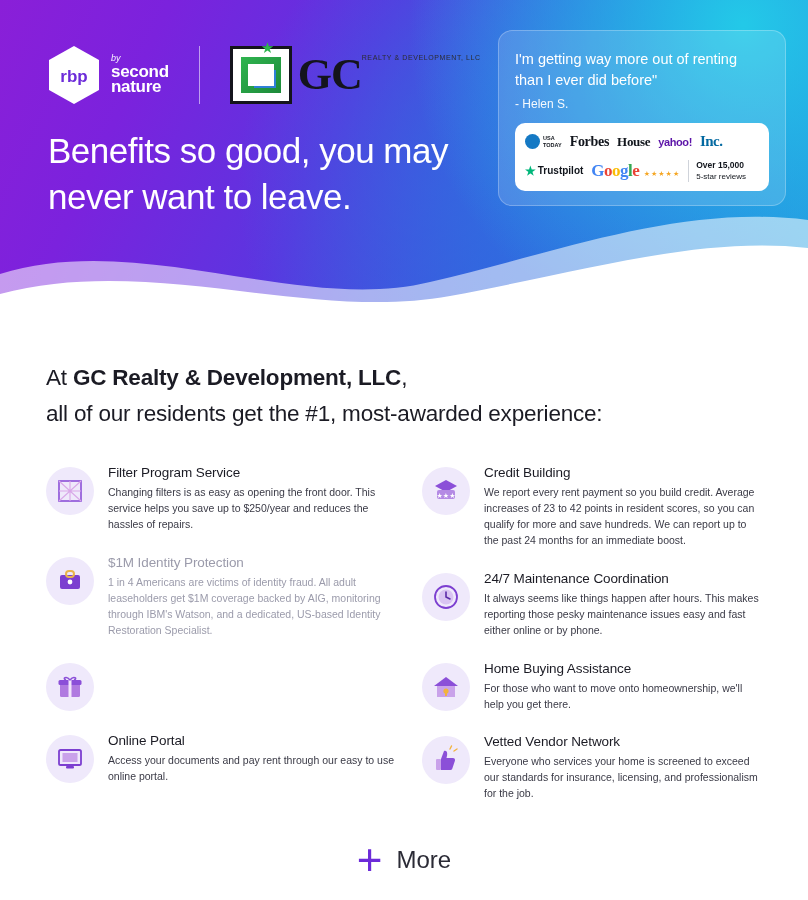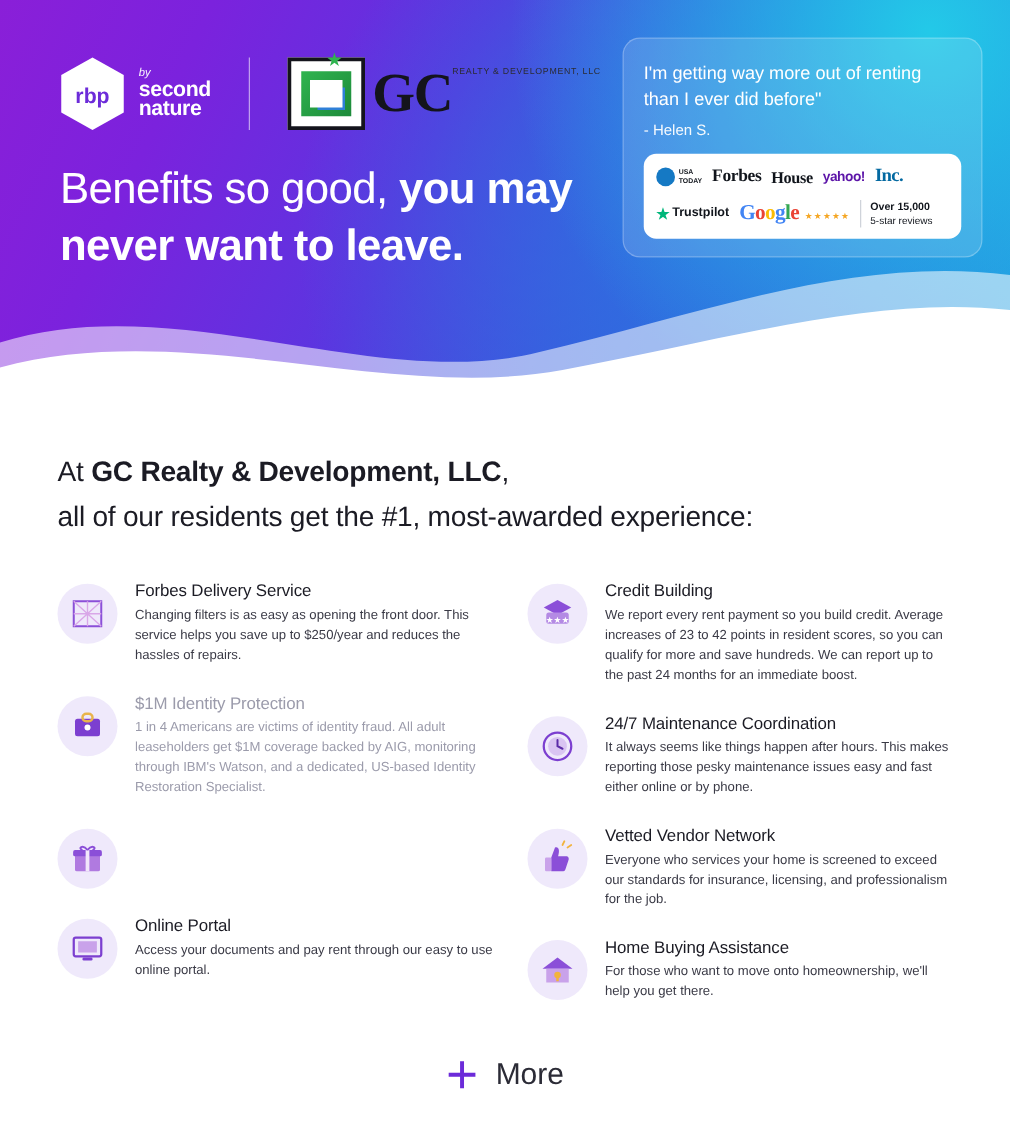--- a/index.html
+++ b/index.html
@@ -145,21 +145,21 @@
     position: absolute;
     top: 128px; left: 48px;
     z-index: 4;
     color: #ffffff;
     font-size: 35px;
     line-height: 1.32;
     letter-spacing: -.5px;
     max-width: 470px;
   }
   .hero-headline .light { font-weight: 400; }
-  .hero-headline .bold { font-weight: 700; }
+  .hero-headline .bold { font-weight: 400; }
 
   
   .testimonial {
     position: absolute;
     top: 30px; right: 22px;
     width: 288px;
     border-radius: 14px;
     background: rgba(255,255,255,.14);
     border: 1px solid rgba(255,255,255,.25);
     padding: 18px 16px 14px 16px;
@@ -421,21 +421,21 @@
       <div class="col left">
 
         <div class="benefit">
           <div class="icon">
             <svg width="30" height="30" viewBox="0 0 30 30">
               <rect x="4" y="5" width="22" height="20" fill="none" stroke="#8b4fd8" stroke-width="1.6"></rect>
               <path d="M4 5 L26 25 M26 5 L4 25 M15 5 L15 25 M4 15 L26 15" stroke="#d9a7e8" stroke-width="1.1"></path>
             </svg>
           </div>
           <div class="txt">
-            <h3>Forbes Delivery Service</h3>
+            <h3>Filter Program Service</h3>
             <p>Changing filters is as easy as opening the front door. This service helps you save up to $250/year and reduces the hassles of repairs.</p>
           </div>
         </div>
 
         <div class="benefit faded">
           <div class="icon">
             <svg width="30" height="30" viewBox="0 0 30 30">
               <rect x="5" y="9" width="20" height="14" rx="2" fill="#7c3fd0"></rect>
               <rect x="11" y="5" width="8" height="6" rx="3" fill="none" stroke="#e9b44b" stroke-width="2"></rect>
               <circle cx="15" cy="16" r="2.4" fill="#ffffff"></circle>
@@ -499,43 +499,43 @@
           </div>
           <div class="txt">
             <h3>24/7 Maintenance Coordination</h3>
             <p>It always seems like things happen after hours. This makes reporting those pesky maintenance issues easy and fast either online or by phone.</p>
           </div>
         </div>
 
         <div class="benefit">
           <div class="icon">
             <svg width="30" height="30" viewBox="0 0 30 30">
-              <path d="M10 14 L13 6 C16 5 17 8 15.5 13 L22 13 C24 13 24.5 15 23.5 17 L21.5 23 C21 25 20 25 18.5 25 L10 25 Z" fill="#8b4fd8"></path>
-              <rect x="5" y="14" width="5" height="11" rx="1" fill="#c9a2ea"></rect>
-              <path d="M19 4 L20.5 1 M23 6 L26 4" stroke="#f2b33d" stroke-width="1.4" stroke-linecap="round"></path>
-            </svg>
-          </div>
-          <div class="txt">
-            <h3>Vetted Vendor Network</h3>
-            <p>Everyone who services your home is screened to exceed our standards for insurance, licensing, and professionalism for the job.</p>
-          </div>
-        </div>
-
-        <div class="benefit">
-          <div class="icon">
-            <svg width="30" height="30" viewBox="0 0 30 30">
               <path d="M15 5 L27 14 L3 14 Z" fill="#8b4fd8"></path>
               <rect x="6" y="14" width="18" height="11" fill="#c9a2ea"></rect>
               <circle cx="15" cy="19" r="2.6" fill="#f2b33d"></circle>
               <rect x="14" y="19" width="2" height="5" fill="#f2b33d"></rect>
             </svg>
           </div>
           <div class="txt">
             <h3>Home Buying Assistance</h3>
             <p>For those who want to move onto homeownership, we'll help you get there.</p>
+          </div>
+        </div>
+
+        <div class="benefit">
+          <div class="icon">
+            <svg width="30" height="30" viewBox="0 0 30 30">
+              <path d="M10 14 L13 6 C16 5 17 8 15.5 13 L22 13 C24 13 24.5 15 23.5 17 L21.5 23 C21 25 20 25 18.5 25 L10 25 Z" fill="#8b4fd8"></path>
+              <rect x="5" y="14" width="5" height="11" rx="1" fill="#c9a2ea"></rect>
+              <path d="M19 4 L20.5 1 M23 6 L26 4" stroke="#f2b33d" stroke-width="1.4" stroke-linecap="round"></path>
+            </svg>
+          </div>
+          <div class="txt">
+            <h3>Vetted Vendor Network</h3>
+            <p>Everyone who services your home is screened to exceed our standards for insurance, licensing, and professionalism for the job.</p>
           </div>
         </div>
       </div>
     </div>
 
     <div class="more-row">
       <span class="plus-icon">+</span>
       <span class="more-label">More</span>
     </div>
   </div>

